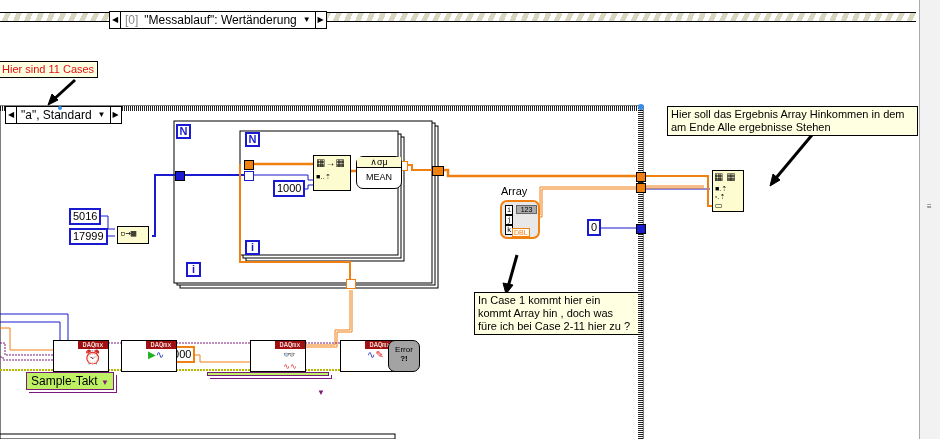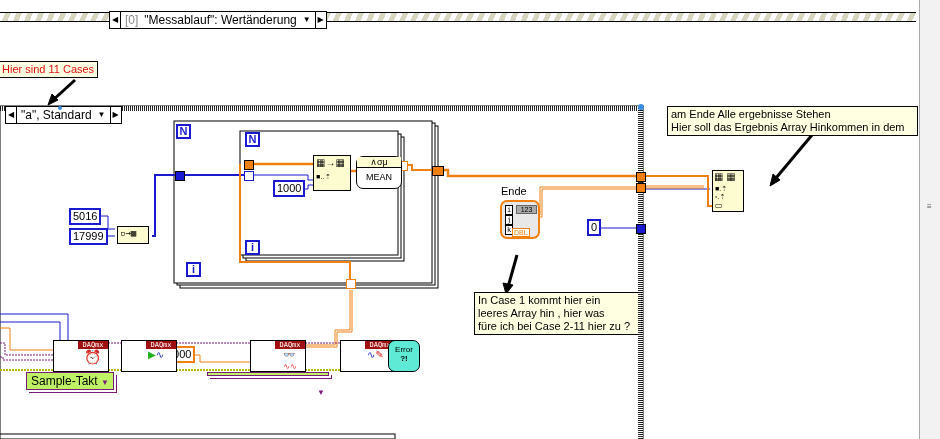--- a/index.html
+++ b/index.html
@@ -115,26 +115,26 @@
   <span class="lbl">
       <span class="idx">[0]</span>
       <span>"Messablauf": Wertänderung</span>
       <span style="font-size:8px">▼</span>
     </span>
   <span class="arr">▶</span>
 </div>
 
 <div class="note red" style="left:-2px;top:61px;">Hier sind 11 Cases</div>
 <div class="note" style="left:667px;top:106px;width:243px;">
+  <div>Hier soll das Ergebnis Array Hinkommen in dem</div>
   <div>am Ende Alle ergebnisse Stehen</div>
-  <div>Hier soll das Ergebnis Array Hinkommen in dem</div>
 </div>
 <div class="note" style="left:474px;top:292px;width:160px;">
   <div>In Case 1 kommt hier ein</div>
-  <div>leeres Array hin , hier was</div>
+  <div>kommt Array hin , doch was</div>
   <div>füre ich bei Case 2-11 hier zu ?</div>
 </div>
 
 <div class="casebar" style="left:0;top:106px;width:643px;"></div>
 <div class="casebar-v" style="left:638px;top:106px;height:333px;"></div>
 <div class="abs" style="left:638px;top:104px;width:6px;height:6px;background:#3a8ee8;"></div>
 <div class="selector" style="left:5px;top:106px;">
   <span class="arr">◀</span>
   <span class="lbl">
       <span>"a", Standard</span>
@@ -172,21 +172,21 @@
 <div class="node" style="left:313px;top:155px;width:36px;height:34px;">
   <span style="position:absolute;left:2px;top:1px;font-size:10px;">▦→▦</span>
   <span style="position:absolute;left:2px;top:17px;font-size:7px;">■‥⇡</span>
 </div>
 
 <div class="abs" style="left:356px;top:156px;width:44px;height:31px;border:1px solid #000;background:#fff;">
   <div style="background:#fdfbd0;border-bottom:1px solid #000;font-size:9px;text-align:center;height:10px;line-height:10px;">∧σμ</div>
   <div style="font-size:9px;text-align:center;line-height:18px;">MEAN</div>
 </div>
 
-<div class="label" style="left:501px;top:185px;">Ende</div>
+<div class="label" style="left:501px;top:185px;">Array</div>
 <div class="abs" style="left:500px;top:200px;width:36px;height:35px;border:2px solid #f08010;background:#e8e8e8;">
   <div style="position:absolute;left:3px;top:3px;width:8px;font-size:7px;line-height:8px;font-family:'DejaVu Sans Mono',monospace;">
     <div style="border:1px solid #000;text-align:center;background:#fff;">i</div>
     <div style="border:1px solid #000;text-align:center;background:#fff;">j</div>
     <div style="border:1px solid #000;text-align:center;background:#fff;">k</div>
   </div>
   <div style="position:absolute;left:14px;top:3px;width:19px;font-size:7px;background:#aaa;color:#000;text-align:center;border:1px solid #666;">123</div>
   <div style="position:absolute;left:10px;top:26px;font-size:7px;color:#f08010;border:1px solid #f08010;background:#fff;padding:0 1px;">DBL</div>
 </div>
 
@@ -206,21 +206,21 @@
   <div style="font-size:10px;color:#20b020;padding-left:2px;">▶<span style="color:#2030c0">∿</span></div>
 </div>
 <div class="daq" style="left:250px;top:340px;">
   <div class="hdr">DAQmx</div>
   <div style="text-align:center;font-size:10px;">👓<br><span style="color:#e02020;font-size:8px;">∿∿</span></div>
 </div>
 <div class="daq" style="left:340px;top:340px;">
   <div class="hdr">DAQmx</div>
   <div style="font-size:10px;padding-left:2px;"><span style="color:#2030c0">∿</span><span style="color:#e02020">✎</span></div>
 </div>
-<div class="abs" style="left:388px;top:340px;width:30px;height:30px;border:1px solid #000;background:#5eead4;text-align:center;font-size:8px;line-height:9px;">
+<div class="abs" style="left:388px;top:340px;width:30px;height:30px;border:1px solid #000;background:#a3a3a3;text-align:center;font-size:8px;line-height:9px;">
   <div style="margin-top:4px;">Error</div>
   <div style="font-weight:bold;">?!</div>
 </div>
 
 <div class="enum" style="left:26px;top:372px;padding:1px 4px;">
   <span>Sample-Takt</span>
   <span class="tri">▼</span>
 </div>
 <div class="enum" style="left:207px;top:372px;width:116px;padding:1px 2px;text-align:center;line-height:15px;">
   <span class="tri" style="position:absolute;right:3px;top:12px;">▼</span>

